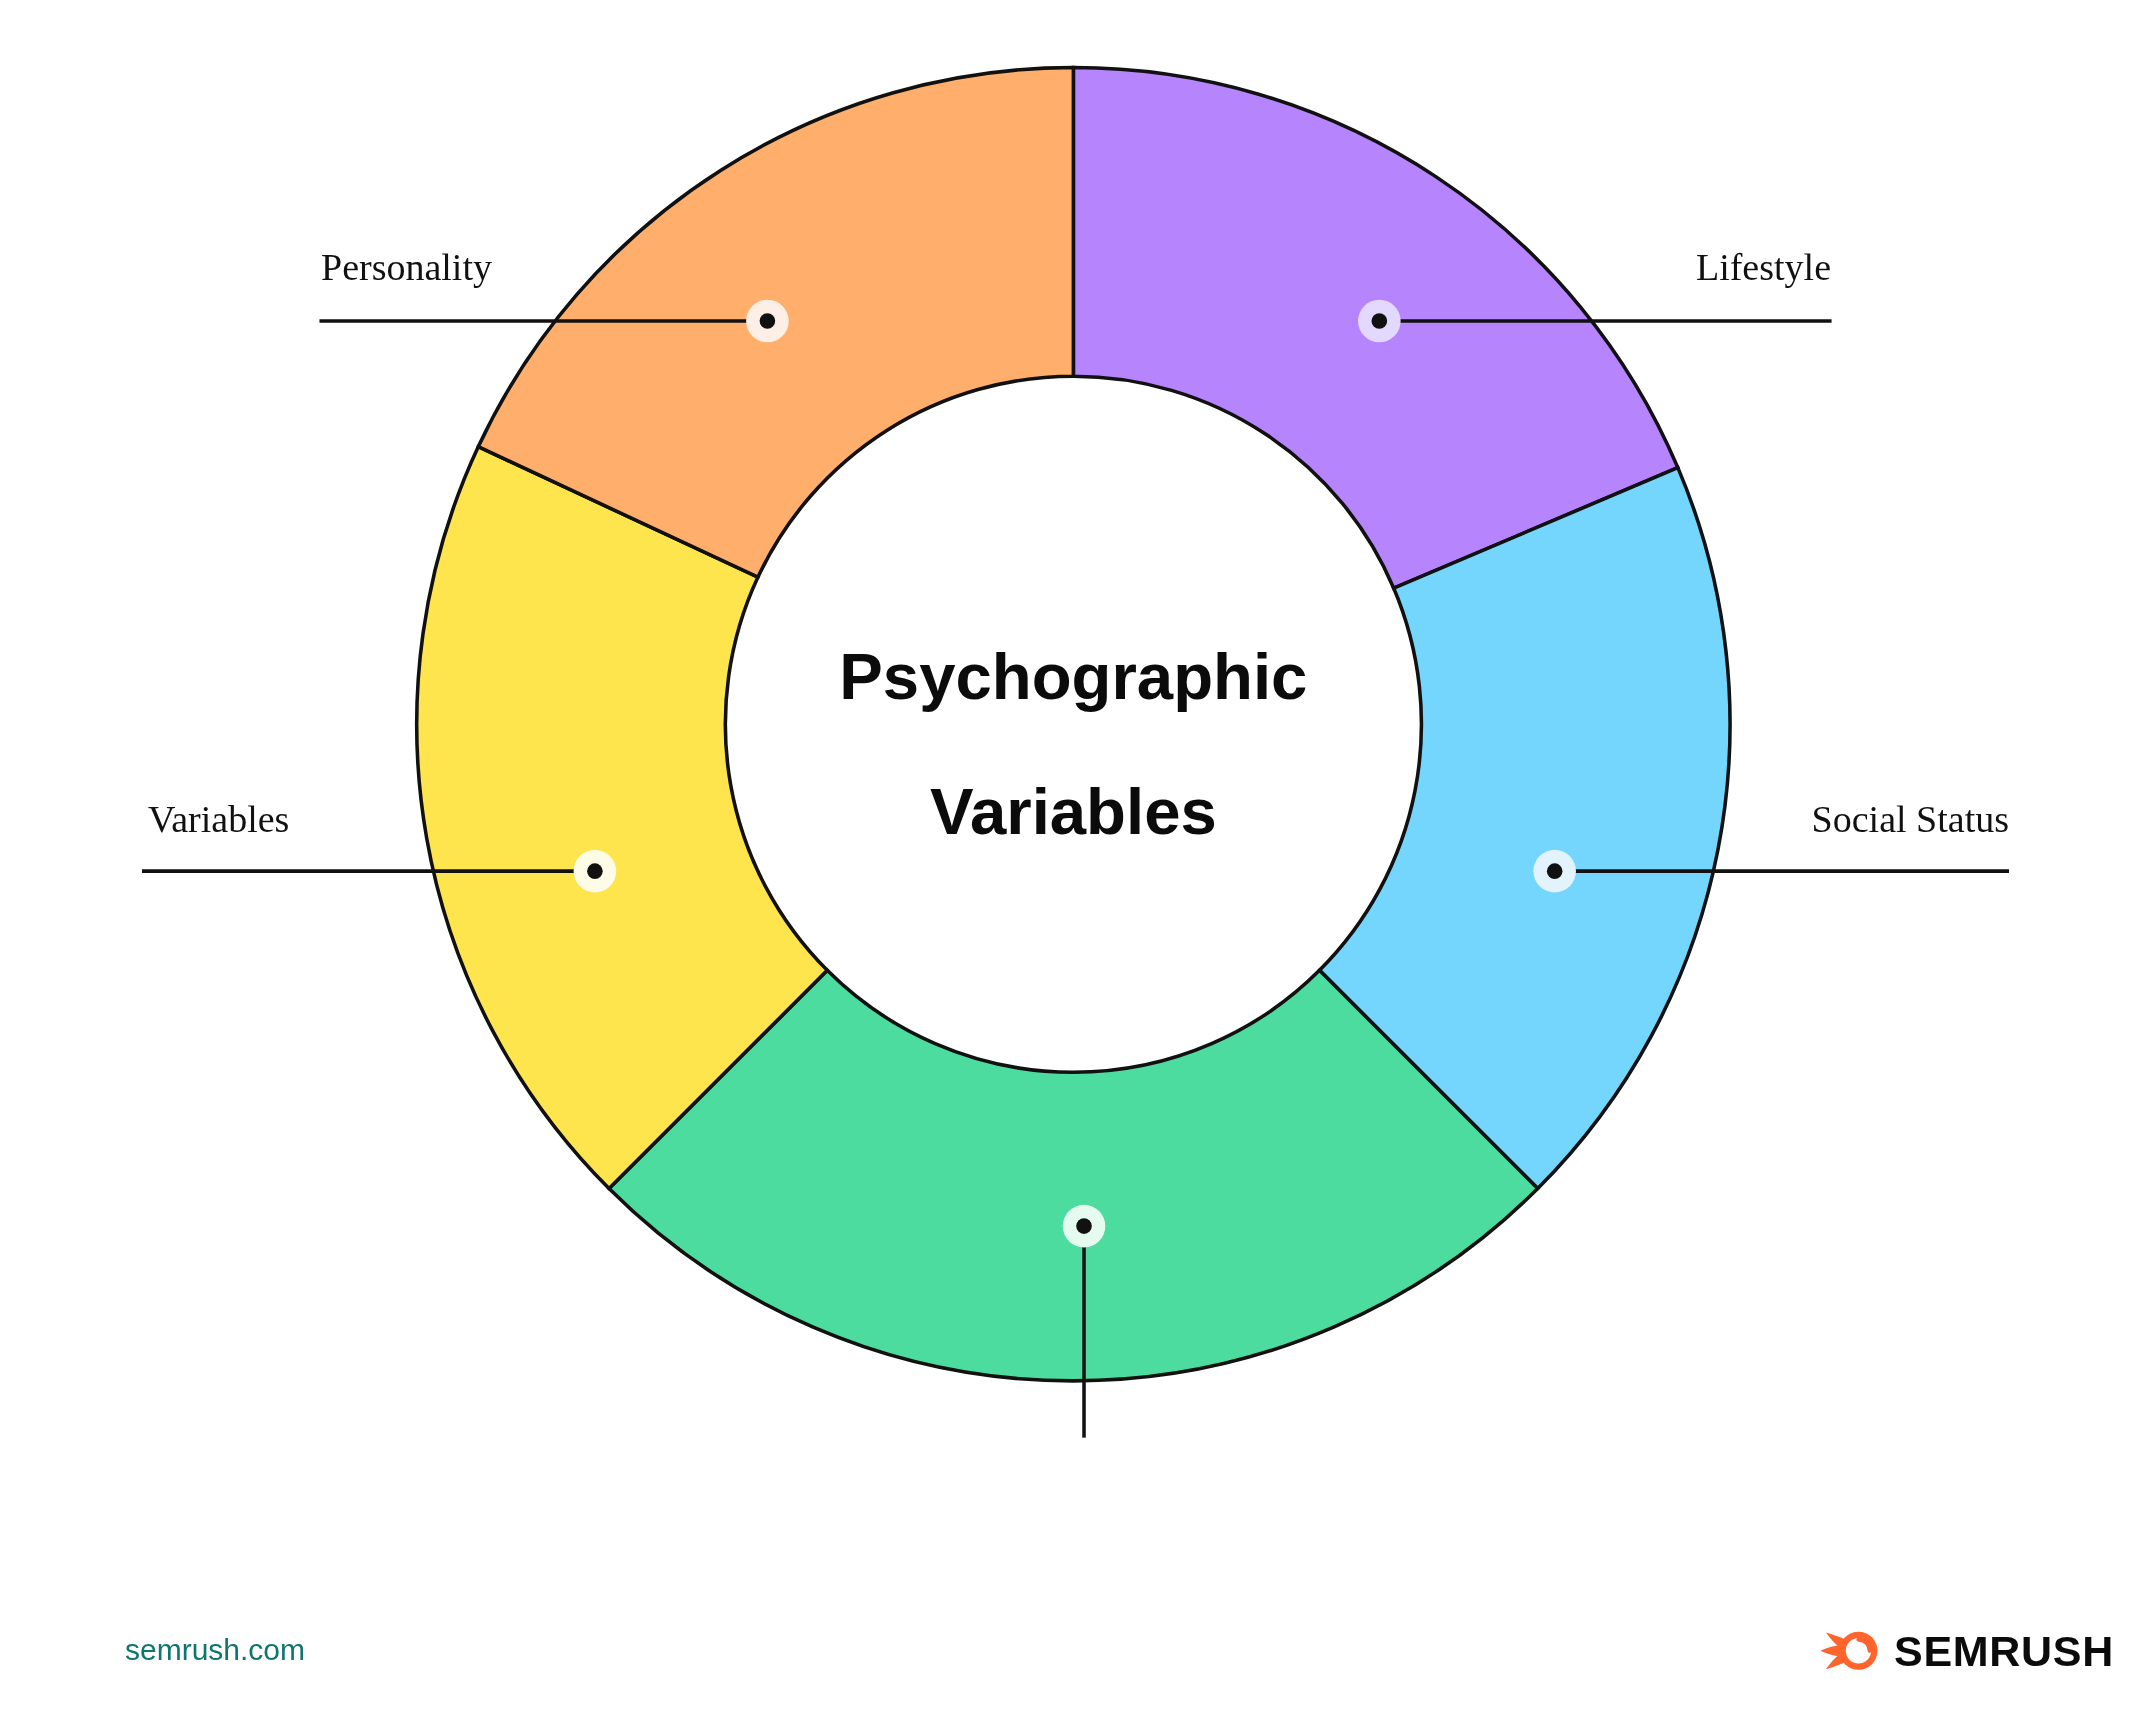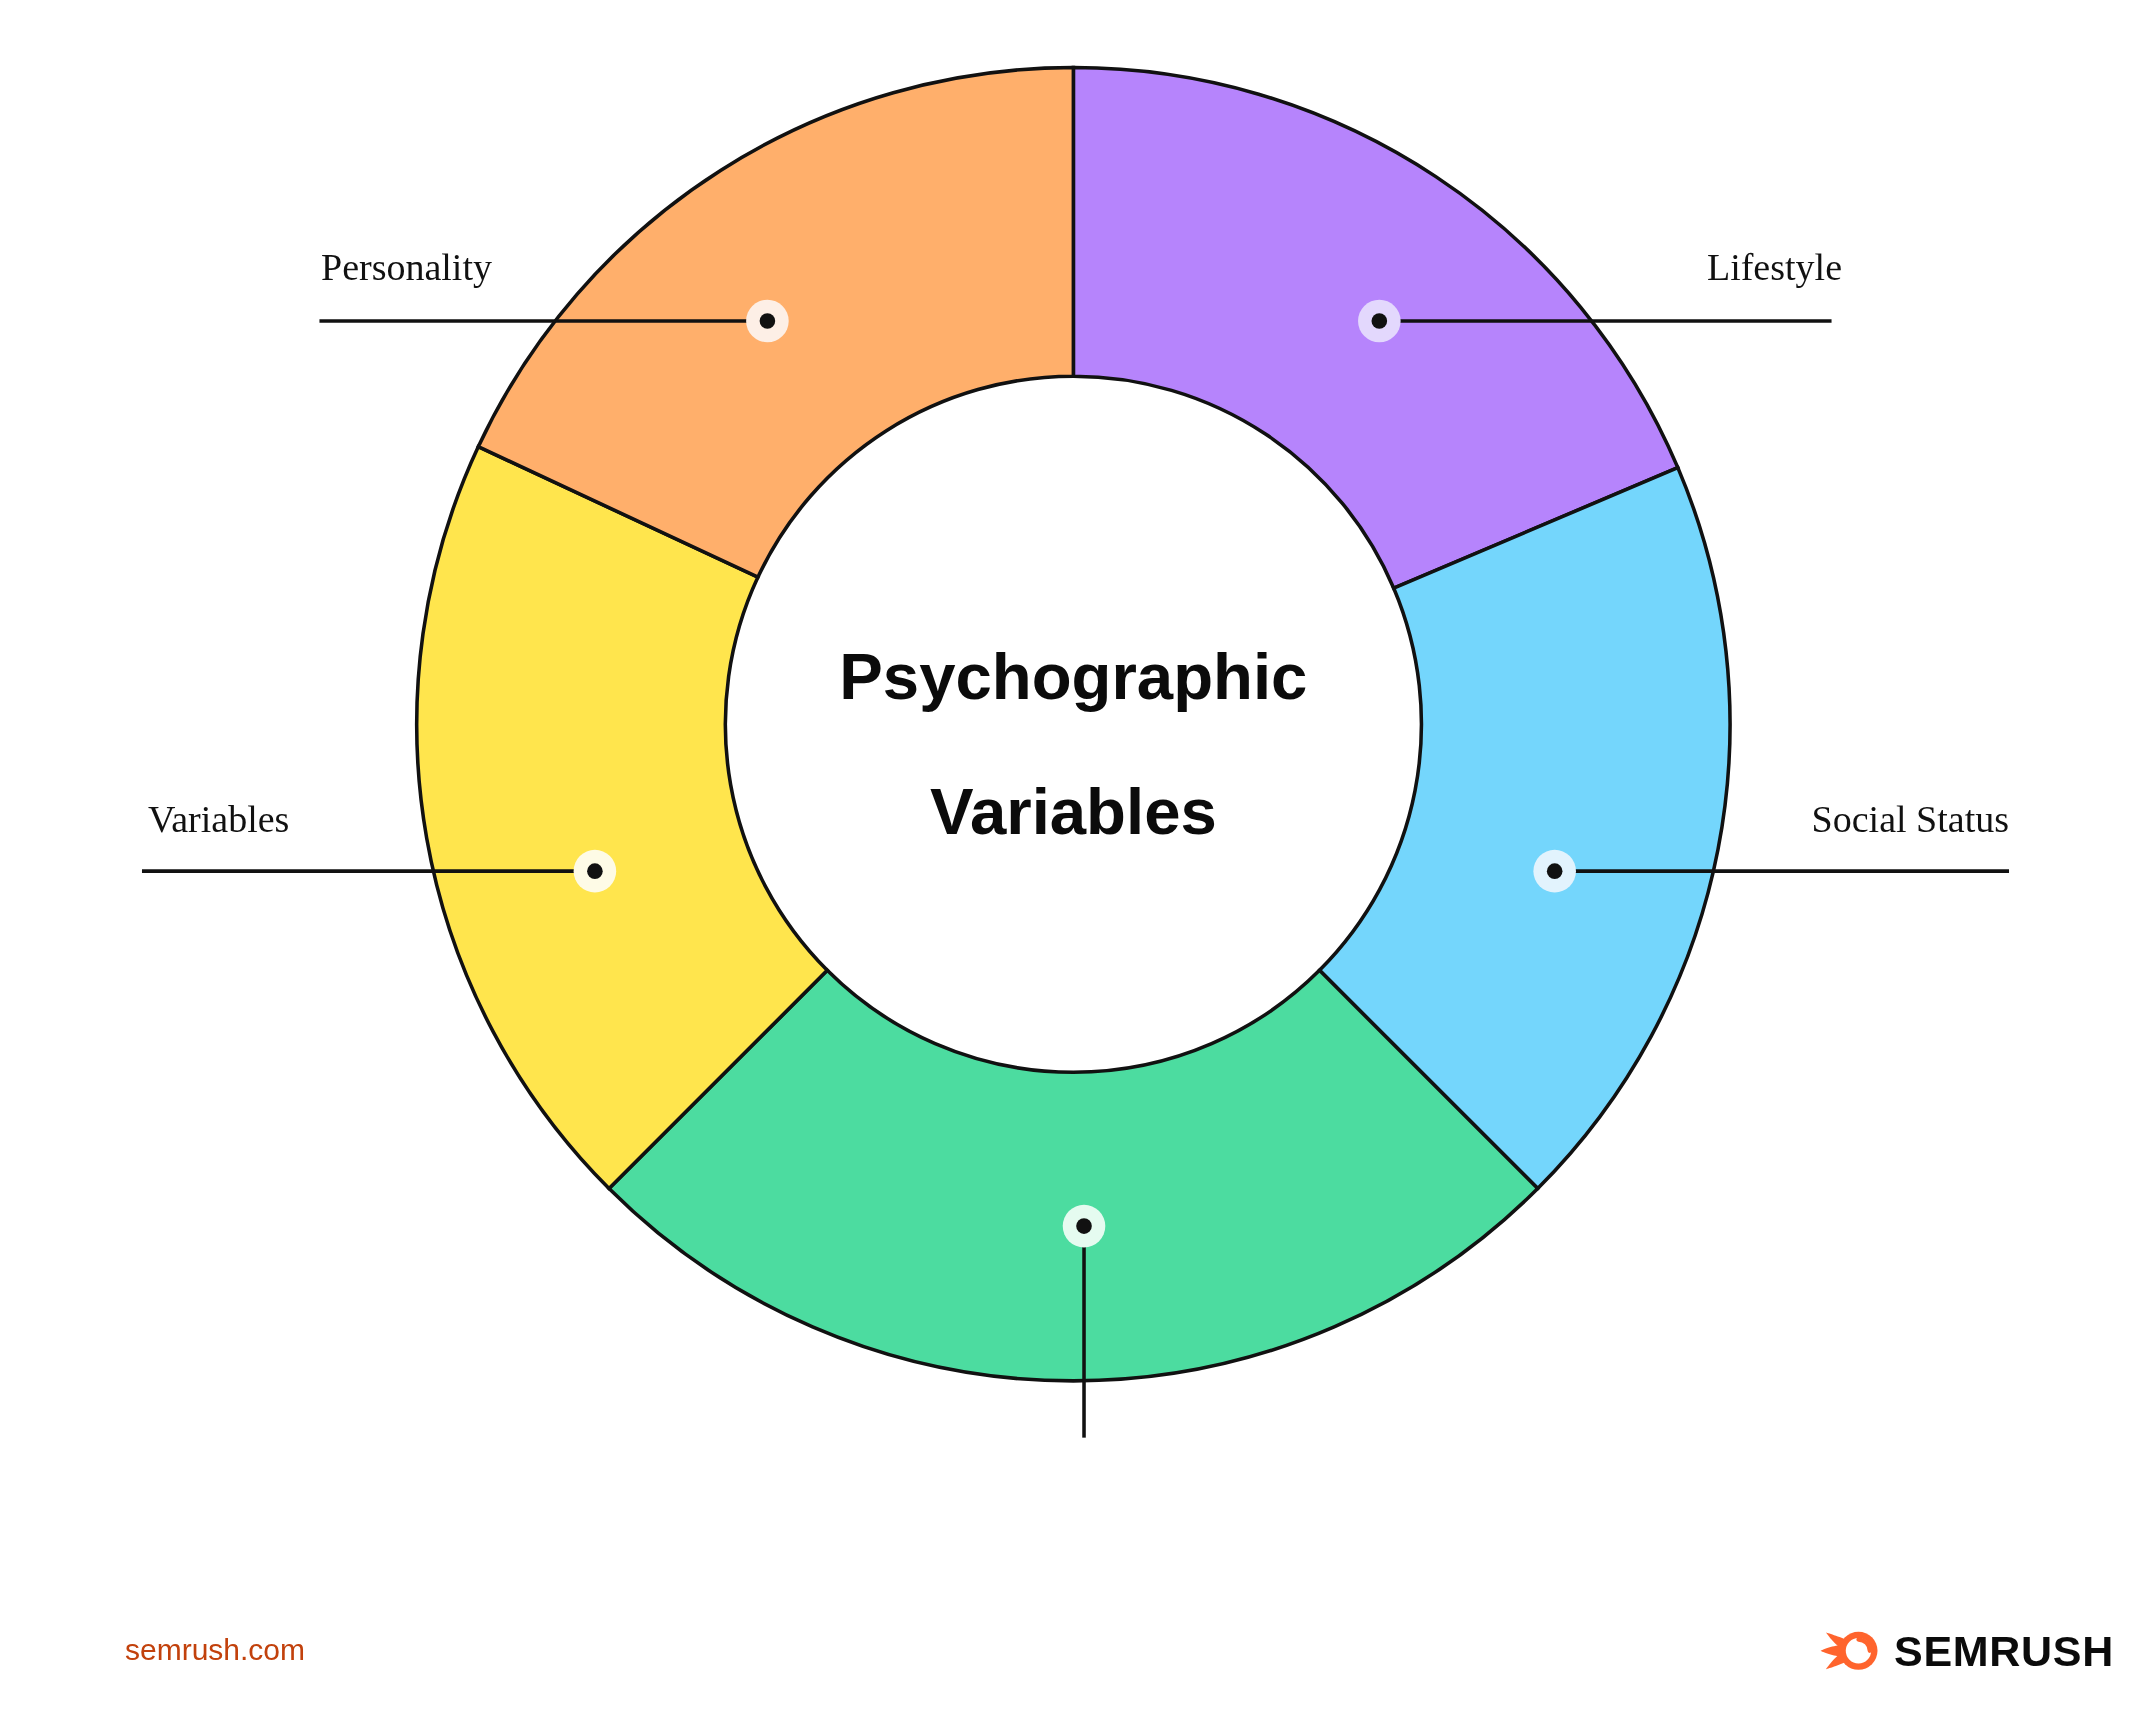--- a/index.html
+++ b/index.html
@@ -2,21 +2,21 @@
 <html style="font-size:11.4px"><head>
 <meta charset="utf-8">
 <style>
   html,body{margin:0;padding:0;background:#ffffff;}
   body{width:2151px;height:1721px;position:relative;overflow:hidden;
        font-family:"Liberation Sans", sans-serif;color:#0b0b0b;}
   #stage{position:absolute;inset:0;width:2151px;height:1721px;}
   svg#donut{position:absolute;left:0;top:0;width:2151px;height:1721px;}
   .lbl{position:absolute;white-space:nowrap;font-size:38px;line-height:1;
        color:#111111;font-weight:400;letter-spacing:0px;font-family:Liberation Serif, serif;}
-  .footer-url{position:absolute;left:125px;top:1633px;font-size:30px;color:#c2410c;}
+  .footer-url{position:absolute;left:125px;top:1633px;font-size:30px;color:#0f766e;}
   .brand{position:absolute;right:37px;top:1624px;display:flex;align-items:center;gap:10px;}
   .brand-word{font-size:43px;font-weight:700;letter-spacing:0.7px;color:#0b0b0b;}
 </style>
 </head>
 <body>
 
 <div id="stage">
 
   <svg id="donut" viewBox="0 0 3030 2424">
 
@@ -65,21 +65,21 @@
     </g>
 
     <g>
       <text x="1512" y="985" text-anchor="middle" font-family="Liberation Sans, sans-serif" font-size="92" font-weight="700" fill="#0b0b0b">Psychographic</text>
       <text x="1512" y="1175" text-anchor="middle" font-family="Liberation Sans, sans-serif" font-size="92" font-weight="700" fill="#0b0b0b">Variables</text>
     </g>
   </svg>
 
   <div class="lbl" style="left:321px;top:248px;">Personality</div>
 
-  <div class="lbl" style="left:1831px;top:248px;transform:translateX(-100%);margin-left:11px;">Lifestyle</div>
+  <div class="lbl" style="left:1831px;top:248px;transform:translateX(-100%);">Lifestyle</div>
 
   <div class="lbl" style="left:148px;top:800px;">Variables</div>
 
   <div class="lbl" style="left:2009px;top:800px;transform:translateX(-100%);">Social Status</div>
 
 
   <div class="footer-url">semrush.com</div>
 
   <div class="brand">
     <svg width="68" height="55" viewBox="0 0 96 78">

